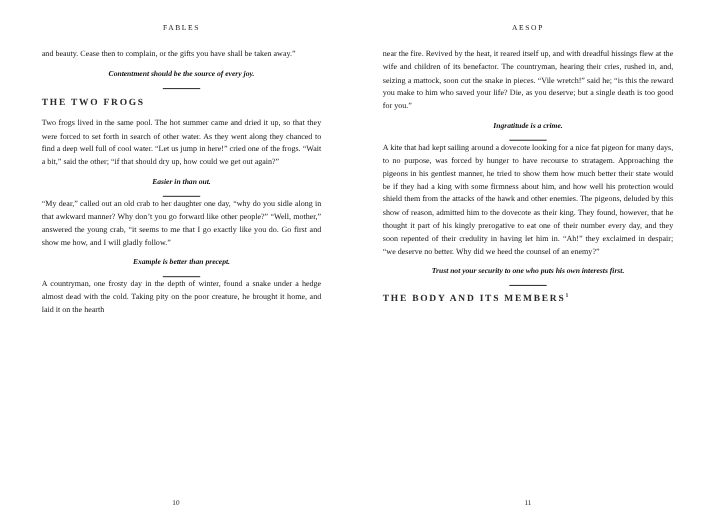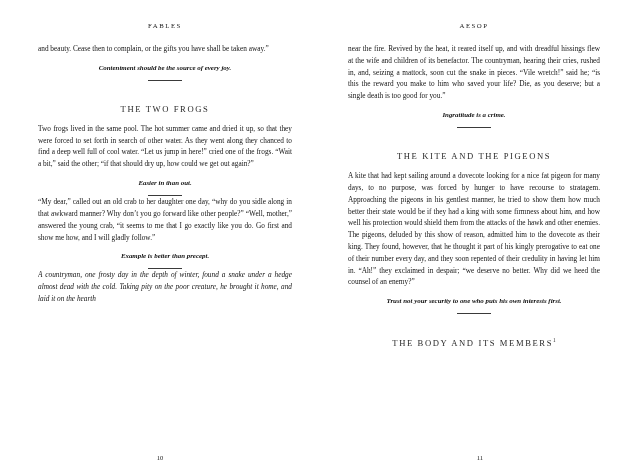--- a/index.html
+++ b/index.html
@@ -23,21 +23,21 @@
   .page {
     position: relative;
     width: 320px;
     height: 471px;
     box-sizing: border-box;
   }
   .page-left {
     padding: 22px 28px 0 38px;
   }
   .page-right {
-    padding: 22px 40px 0 28px;
+    padding: 22px 28px 0 28px;
   }
   .running-head {
     text-align: center;
     font-size: 6.8px;
     letter-spacing: 1.5px;
     text-transform: uppercase;
     color: #1a1a1a;
     margin-bottom: 14px;
   }
   .body-text {
@@ -59,40 +59,40 @@
   .rule {
     width: 34px;
     height: 0;
     border-top: 0.7px solid #3a3a3a;
     margin: 9px auto 0 auto;
   }
   .fable-title {
     font-size: 8.6px;
     letter-spacing: 1.6px;
     text-transform: uppercase;
-    text-align: center;
+    text-align: left;
     color: #2a2a2a;
-    margin: 23px 0 9px 0;
-    font-weight: normal;
+    margin: 6px 0 9px 0;
+    font-weight: bold;
   }
   .fable-title .fn {
     font-size: 5.2px;
     vertical-align: super;
     letter-spacing: 0;
   }
   .folio {
     position: absolute;
     bottom: 10px;
     left: 0;
     width: 100%;
     text-align: center;
     font-size: 6.6px;
     color: #1a1a1a;
   }
-  .clip-bottom { overflow: hidden; font-style: italic; }
+  .clip-bottom { overflow: hidden; }
 </style>
 </head>
 <body>
 
 <div class="spread">
 
   <div class="page page-left">
     <div class="running-head">Fables</div>
 
     <p class="body-text">and beauty. Cease then to complain, or the gifts you have shall be taken away.”</p>
@@ -113,21 +113,20 @@
     <div class="folio">10</div>
   </div>
 
   <div class="page page-right">
     <div class="running-head">Aesop</div>
 
     <p class="body-text">near the fire. Revived by the heat, it reared itself up, and with dreadful hissings flew at the wife and children of its benefactor. The countryman, hearing their cries, rushed in, and, seizing a mattock, soon cut the snake in pieces. “Vile wretch!” said he; “is this the reward you make to him who saved your life? Die, as you deserve; but a single death is too good for you.”</p>
     <p class="moral">Ingratitude is a crime.</p>
     <div class="rule"></div>
 
-    <h2 class="fable-title">The Kite and the Pigeons</h2>
     <p class="body-text">A kite that had kept sailing around a dovecote looking for a nice fat pigeon for many days, to no purpose, was forced by hunger to have recourse to stratagem. Approaching the pigeons in his gentlest manner, he tried to show them how much better their state would be if they had a king with some firmness about him, and how well his protection would shield them from the attacks of the hawk and other enemies. The pigeons, deluded by this show of reason, admitted him to the dovecote as their king. They found, however, that he thought it part of his kingly prerogative to eat one of their number every day, and they soon repented of their credulity in having let him in. “Ah!” they exclaimed in despair; “we deserve no better. Why did we heed the counsel of an enemy?”</p>
     <p class="moral">Trust not your security to one who puts his own interests first.</p>
     <div class="rule"></div>
 
     <h2 class="fable-title"><span>The Body and Its Members</span><span class="fn">1</span></h2>
 
     <div class="folio">11</div>
   </div>
 
 </div>

